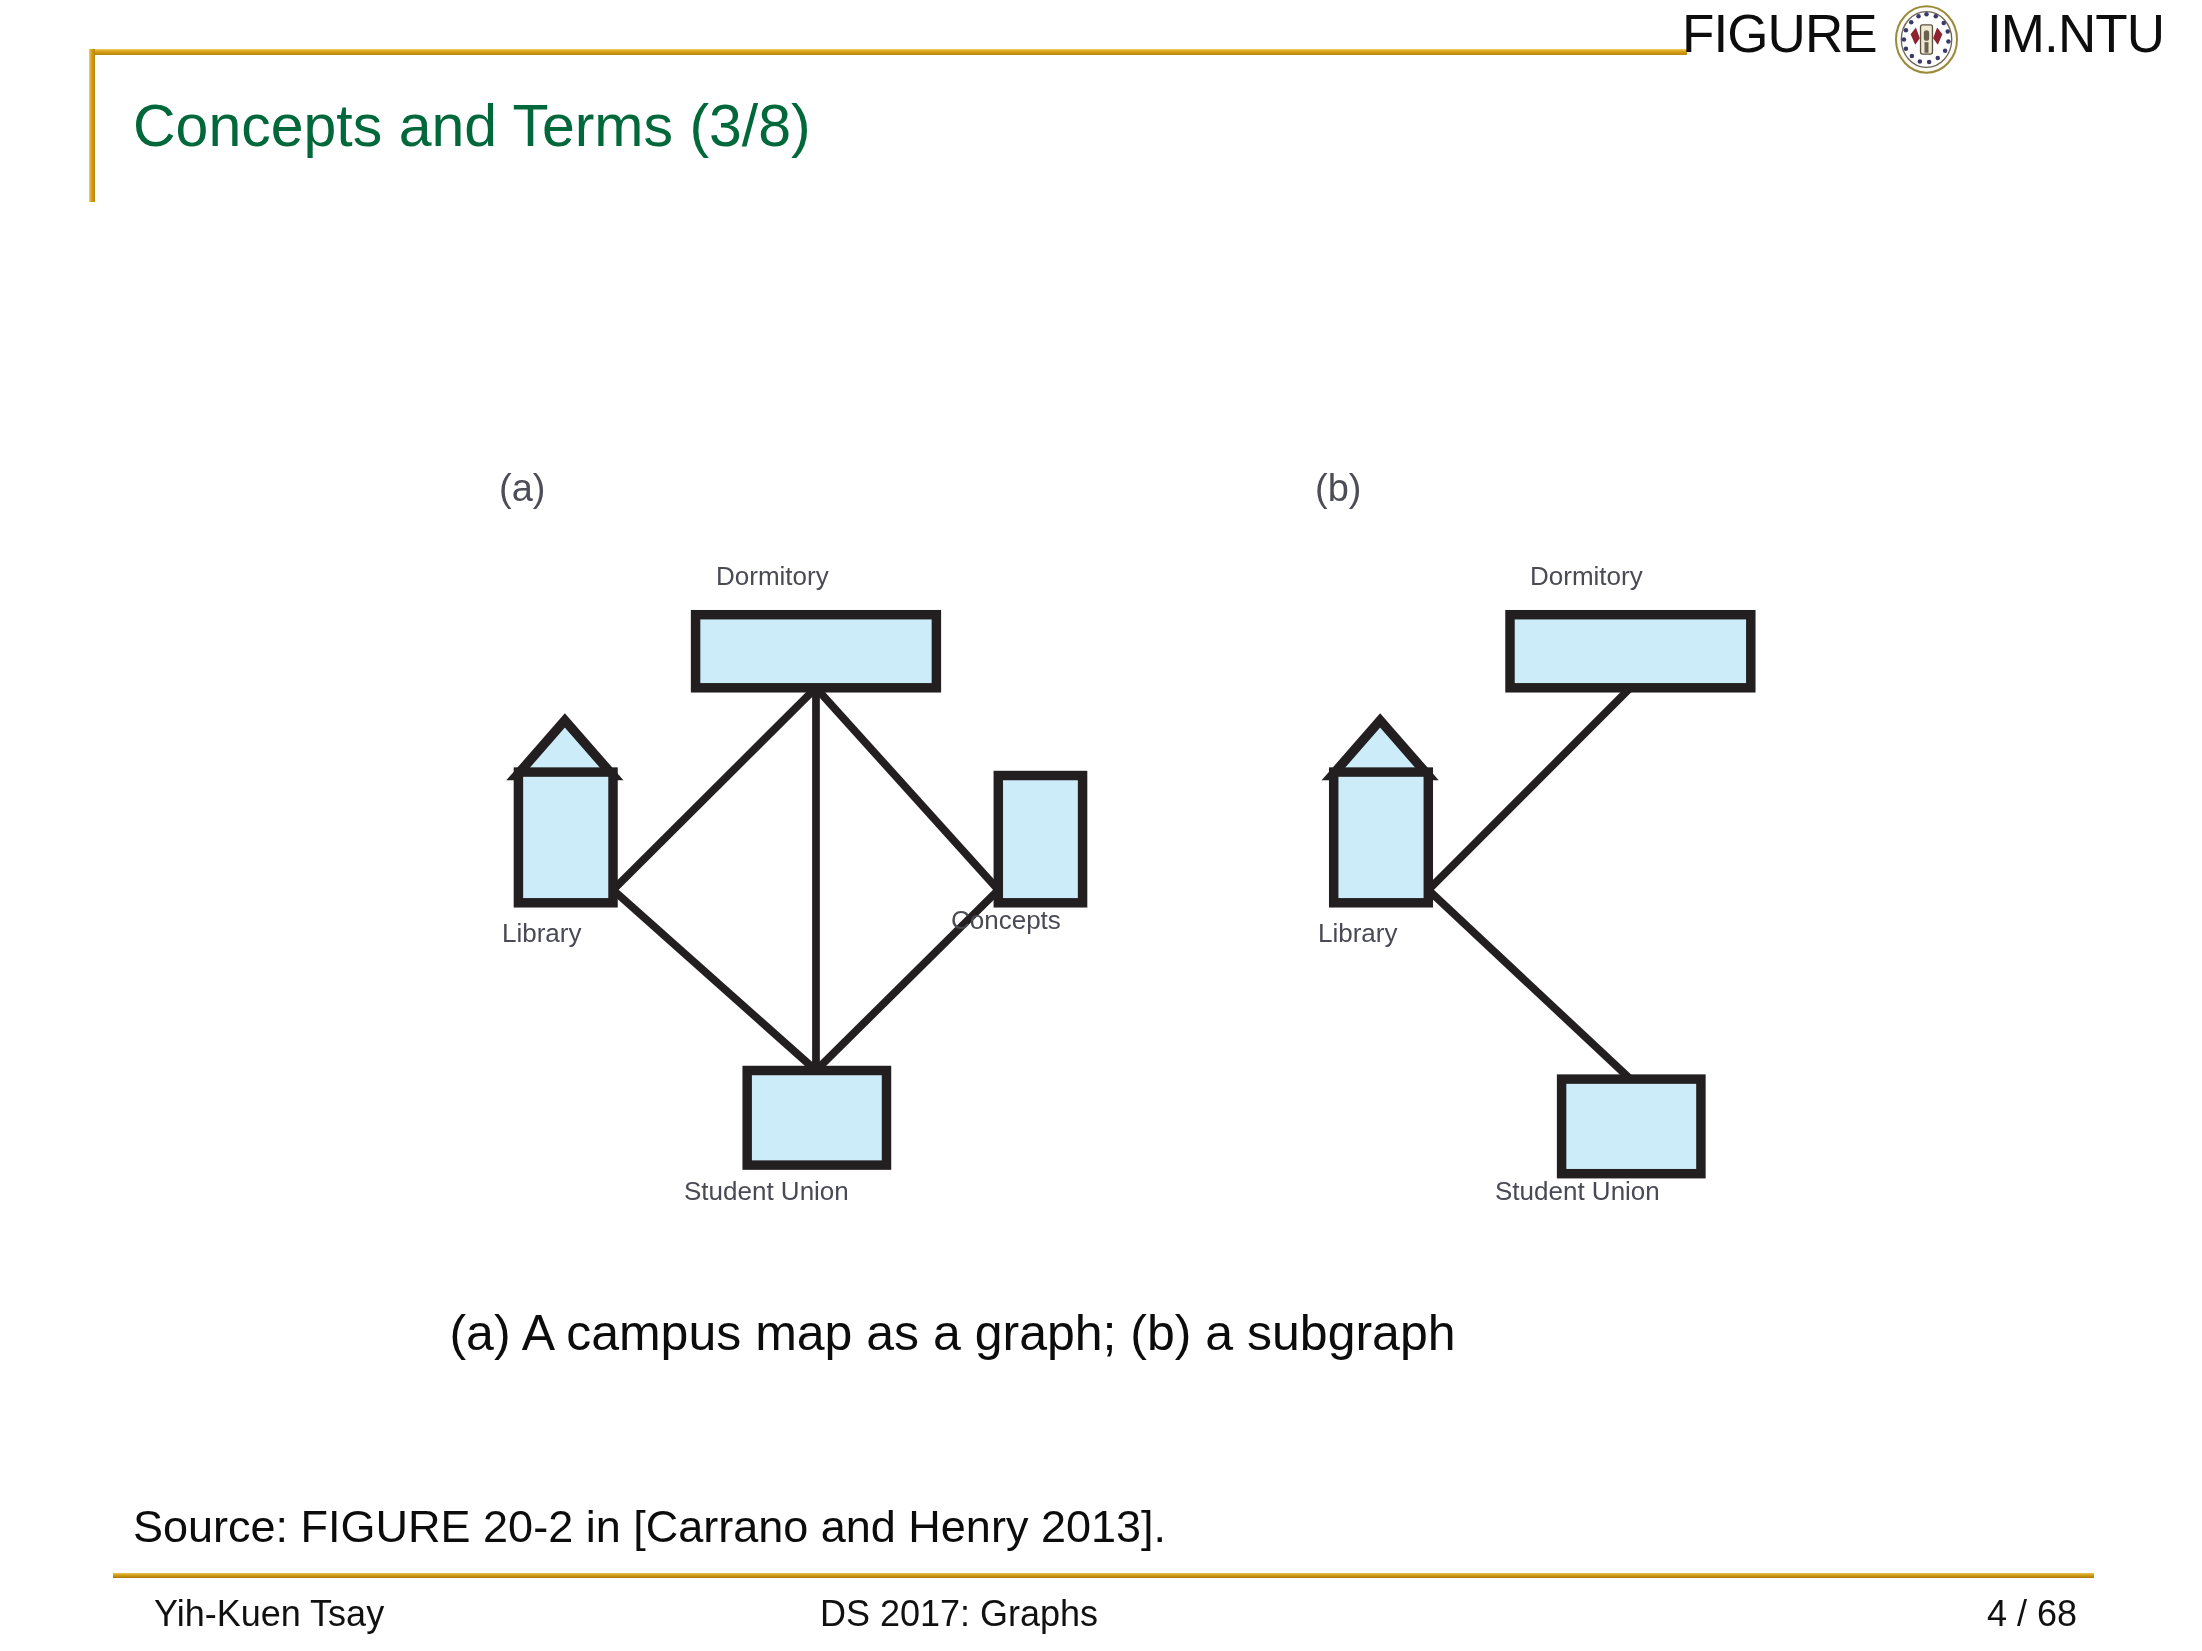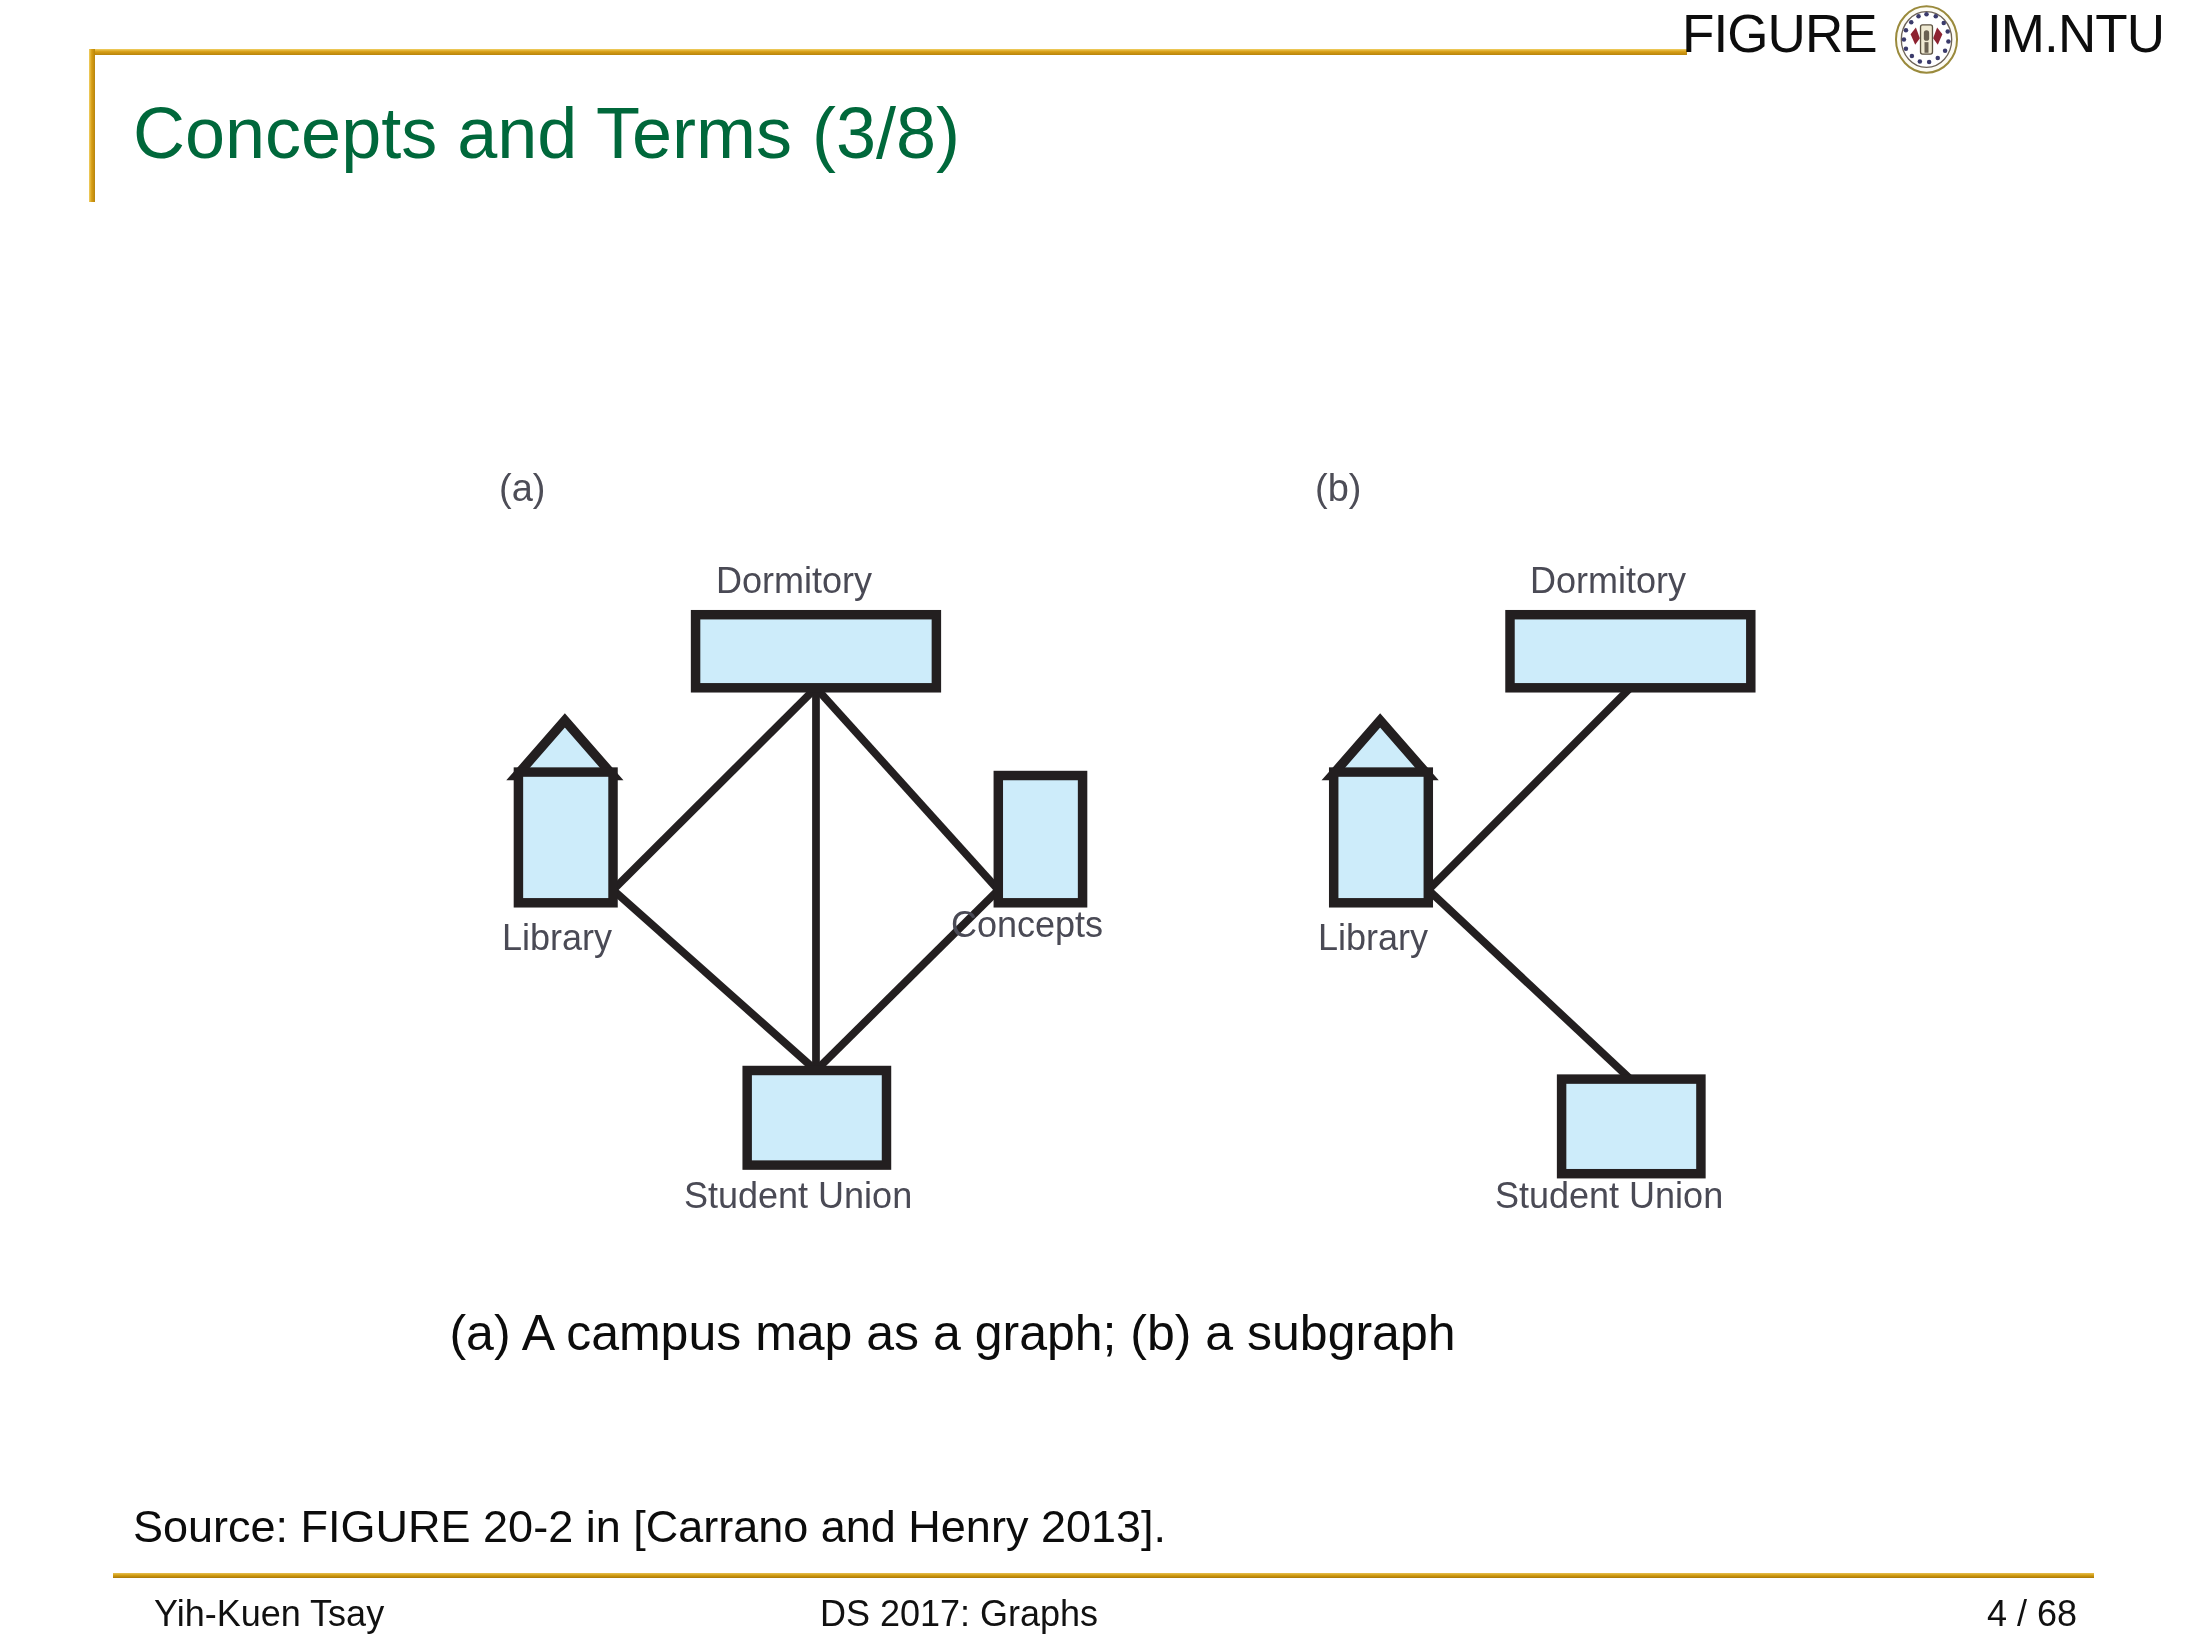--- a/index.html
+++ b/index.html
@@ -60,21 +60,21 @@
     top: 49px;
     width: 6px;
     height: 153px;
     background: linear-gradient(to right, #f0cf63 0%, #d79e15 45%, #b8840c 100%);
   }
 
   .slide-title {
     position: absolute;
     left: 133px;
     top: 96px;
-    font-size: 72px;
+    font-size: 59px;
     color: #00683b;
     font-weight: normal;
     white-space: nowrap;
     line-height: 1.05;
   }
 
   
   .figure-area {
     position: absolute;
     left: 0px;
@@ -86,21 +86,21 @@
     position: absolute;
     font-size: 38px;
     color: #4d4d57;
     line-height: 1;
   }
   .panel-label-a { left: 499px; top: 65px; }
   .panel-label-b { left: 1315px; top: 65px; }
 
   .node-label {
     position: absolute;
-    font-size: 36px;
+    font-size: 26px;
     color: #4a4a55;
     white-space: nowrap;
     line-height: 1;
   }
 
   svg.graph-svg {
     position: absolute;
     left: 0;
     top: 0;
     width: 2203px;

